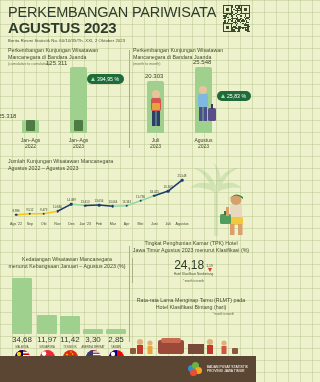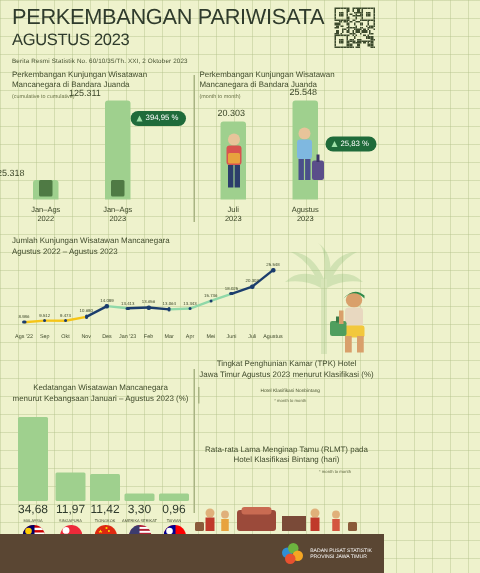--- a/index.html
+++ b/index.html
@@ -14,21 +14,21 @@
     background-image:
       linear-gradient(to right, rgba(180,195,140,.45) 1px, transparent 1px),
       linear-gradient(to bottom, rgba(180,195,140,.45) 1px, transparent 1px);
     background-size: 12px 12px;
   }
   .page { position: relative; width: 256px; height: 382px; }
 
   
   .header { position: absolute; left: 0; top: 0; width: 256px; height: 44px; padding: 5px 8px 0 8px; }
   .h-title { font-size: 14.5px; line-height: 14.5px; font-weight: 400; color: #2f3b2c; letter-spacing: -.2px; }
-  .h-title2 { font-size: 11px; line-height: 15.5px; font-weight: 400; color: #2f3b2c; letter-spacing: -.2px; }
+  .h-title2 { font-size: 15px; line-height: 15.5px; font-weight: 700; color: #2f3b2c; letter-spacing: -.2px; }
   .h-sub { font-size: 4.2px; line-height: 6px; color: #44502f; margin-top: 3px; letter-spacing: .1px; }
   .qr { position: absolute; right: 6px; top: 5px; width: 27px; height: 27px; }
   .qr i { position: absolute; background: #3c4a2c; display: block; }
 
   
   .sec-title { font-size: 5.3px; line-height: 7px; color: #3f4a2b; }
   .sec-note { font-size: 3.6px; line-height: 5px; color: #6a7348; margin-top: 1px; }
   .vdiv { position: absolute; background: #a8b382; width: 1px; }
 
   
@@ -508,39 +508,46 @@
             <rect width="15" height="15" fill="#fff"></rect>
             <rect y="0" width="15" height="1.3" fill="#b22234"></rect>
             <rect y="2.6" width="15" height="1.3" fill="#b22234"></rect>
             <rect y="5.2" width="15" height="1.3" fill="#b22234"></rect>
             <rect y="7.8" width="15" height="1.3" fill="#b22234"></rect>
             <rect y="10.4" width="15" height="1.3" fill="#b22234"></rect>
             <rect y="13" width="15" height="1.3" fill="#b22234"></rect>
             <rect width="7" height="7" fill="#3c3b6e"></rect>
           </svg></div>
         <div class="cbar" style="left: 100px; height: 5px;"></div>
-        <div class="cval" style="left: 97px; bottom: 16px;">0,96</div>
+        <div class="cval" style="left: 97px; bottom: 16px;">2,85</div>
         <div class="cname" style="left: 97px; bottom: 11px;">TAIWAN</div>
         <div class="flag" style="left: 102.5px; bottom: -5px;"><svg width="15" height="15" viewBox="0 0 15 15">
             <rect width="15" height="15" fill="#fe0000"></rect>
             <rect width="8" height="8" fill="#000095"></rect>
             <circle cx="4" cy="4" r="2.2" fill="#fff"></circle>
           </svg></div>
       </div>
   </div>
 
   <div class="vdiv" style="left:129px; top:246px; height:96px;"></div>
 
   <div class="panelBR">
     <div class="sec-title" style="text-align:center;">Tingkat Penghunian Kamar (TPK) Hotel</div>
     <div class="sec-title" style="text-align:center;">Jawa Timur Agustus 2023 menurut Klasifikasi (%)</div>
 
     <div style="position:absolute; left:0; top:18px; width:122px; display:flex;">
       <div style="width:1px; background:#a8b382; margin:0 2px;"></div>
       <div style="flex:1; text-align:center;">
+        <div style="display:flex; align-items:flex-end; justify-content:center; gap:2px;">
+          <div class="tpkval">24,18</div>
+          <div style="text-align:center;">
+            <div class="tpkdelta">1,19</div>
+            <div class="tri-dn" style="margin:0 auto;"></div>
+          </div>
+        </div>
         <div class="tpkcap">Hotel Klasifikasi Nonbintang</div>
         <div class="mtm" style="margin-top:3px;">* month to month</div>
       </div>
     </div>
 
     <div style="position:absolute; left:0; top:57px; width:122px; text-align:center;">
       <div class="sec-title">Rata-rata Lama Menginap Tamu (RLMT) pada</div>
       <div class="sec-title">Hotel Klasifikasi Bintang (hari)</div>
       <div class="mtm" style="margin-top:1px; text-align:right; padding-right:18px;">* month to month</div>
     </div>

